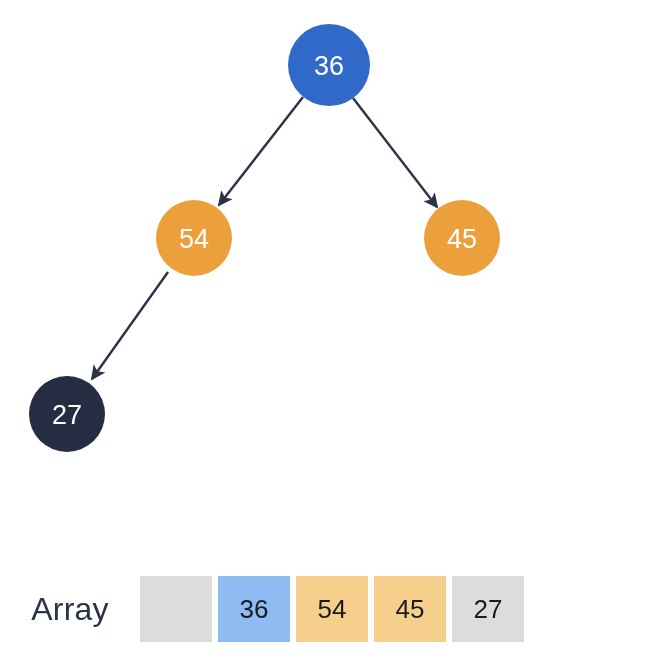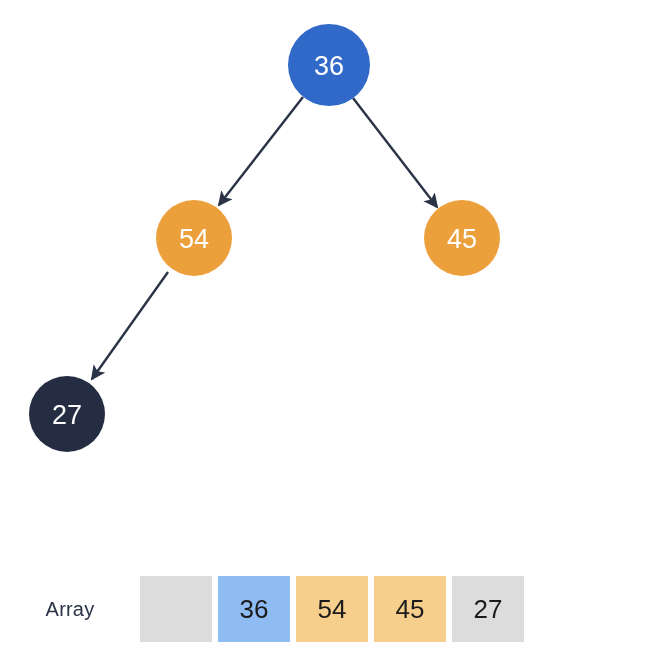--- a/index.html
+++ b/index.html
@@ -38,21 +38,21 @@
     left: 0;
     top: 566px;
     width: 646px;
     height: 86px;
     display: flex;
     align-items: center;
   }
   #array-label {
     width: 140px;
     text-align: center;
-    font-size: 20px;
+    font-size: 32px;
     color: #2b3347;
     font-family: "Liberation Sans", sans-serif;
     letter-spacing: 0.2px;
   }
   #array-cells {
     display: flex;
     gap: 6px;
     align-items: center;
   }
   .array-cell {

